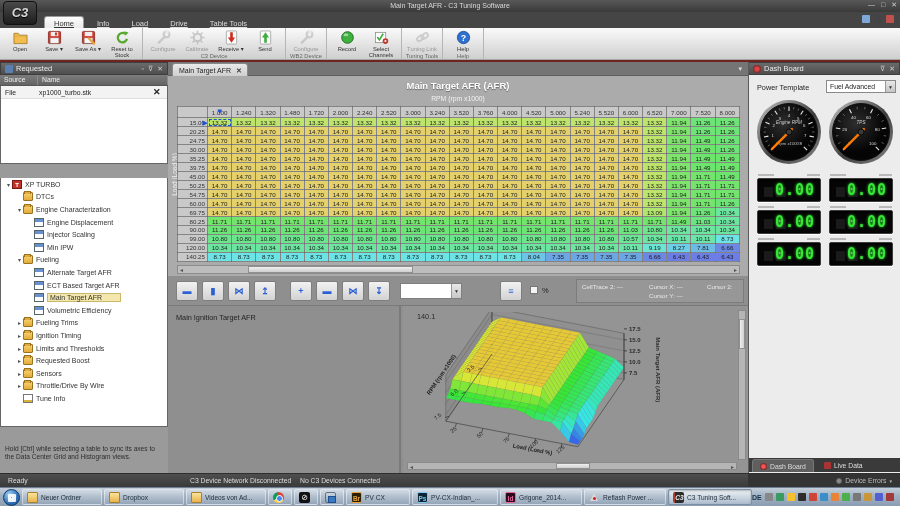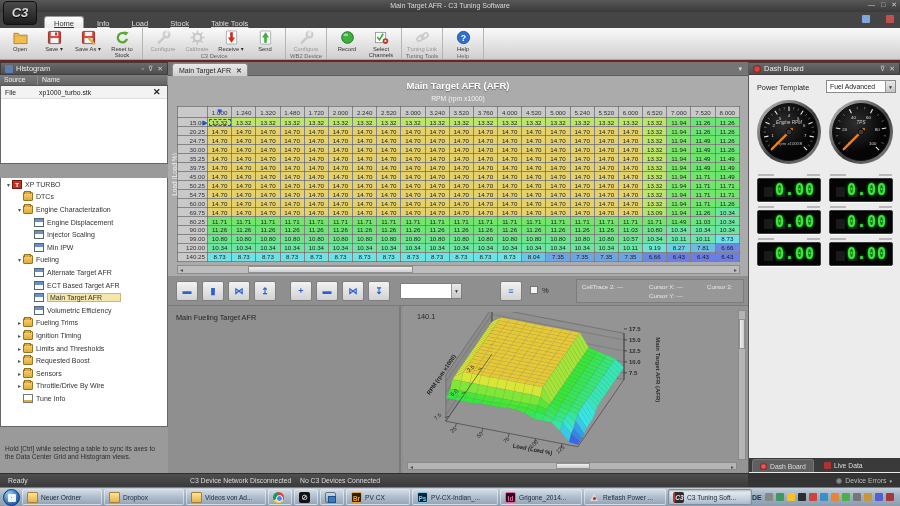--- a/index.html
+++ b/index.html
@@ -221,21 +221,21 @@
     <span id="title-text">Main Target AFR - C3 Tuning Software</span>
     <span class="winbtns">
       <span>—</span>
       <span>□</span>
       <span>✕</span>
     </span>
   </div>
   <div id="c3logo">C3</div>
 
   <div id="tabstrip">
-    <span id="ribbon-tabs"><span class="rtab active">Home</span><span class="rtab">Info</span><span class="rtab">Load</span><span class="rtab">Stock</span><span class="rtab">Table Tools</span></span>
+    <span id="ribbon-tabs"><span class="rtab active">Home</span><span class="rtab">Info</span><span class="rtab">Load</span><span class="rtab">Drive</span><span class="rtab">Table Tools</span></span>
     <span id="tabstrip-icons">
       <i style="background:#7fa8d9"></i>
       <i style="background:#444"></i>
       <i style="background:#c0504d"></i>
     </span>
   </div>
 
   <div id="ribbon">
       <div id="ribbon-groups" style="display:flex">
         <div class="rgroup">
@@ -398,21 +398,21 @@
           <div class="rgrouplabel">Help</div>
         </div>
       </div>
     </div>
   <div id="ribbon-redline"></div>
 
   <div id="leftcol">
     <div id="documents">
       <div class="panelhead">
         <span class="ph-icon" style="background:#5b7fb0"></span>
-        <span class="ph-title">Histogram</span>
+        <span class="ph-title">Requested</span>
         <span class="ph-btns">
           <span>▫</span>
           <span>⊽</span>
           <span>✕</span>
         </span>
       </div>
       <div id="doc-colhead">
         <div style="width:38px">Source</div>
         <div style="flex:1">Name</div>
       </div>
@@ -1016,21 +1016,21 @@
       <div id="pct-label" style="left:374px">%</div>
       <div id="cursorinfo">
         <span class="ci" style="left:5px">CellTrace 2:  —</span>
         <span class="ci" style="left:72px">Cursor X:  —</span>
         <span class="ci" style="left:72px; top:12px">Cursor Y:  —</span>
         <span class="ci" style="left:130px">Cursor 2:</span>
       </div>
     </div>
 
     <div id="bottomleft">
-      <div class="cap">Main Fueling Target AFR</div>
+      <div class="cap">Main Ignition Target AFR</div>
     </div>
 
     <div id="chartpanel">
       <svg id="chartsvg" width="330" height="150">
           <polygon points="85,42 38.8,109.2 38.8,63 85,-4.200000000000003" fill="#8b8b8b" stroke="#5f5f5f" stroke-width="0.6"></polygon>
           <polygon points="85,42 217,67.5 217,21.299999999999997 85,-4.200000000000003" fill="#909090" stroke="#5f5f5f" stroke-width="0.6"></polygon>
           <line x1="85" y1="35.4" x2="38.8" y2="102.60000000000001" stroke="#666" stroke-width="0.5"></line>
           <line x1="85" y1="35.4" x2="217" y2="60.9" stroke="#6d6d6d" stroke-width="0.5"></line>
           <line x1="85" y1="24.4" x2="38.8" y2="91.6" stroke="#666" stroke-width="0.5"></line>
           <line x1="85" y1="24.4" x2="217" y2="49.9" stroke="#6d6d6d" stroke-width="0.5"></line>

